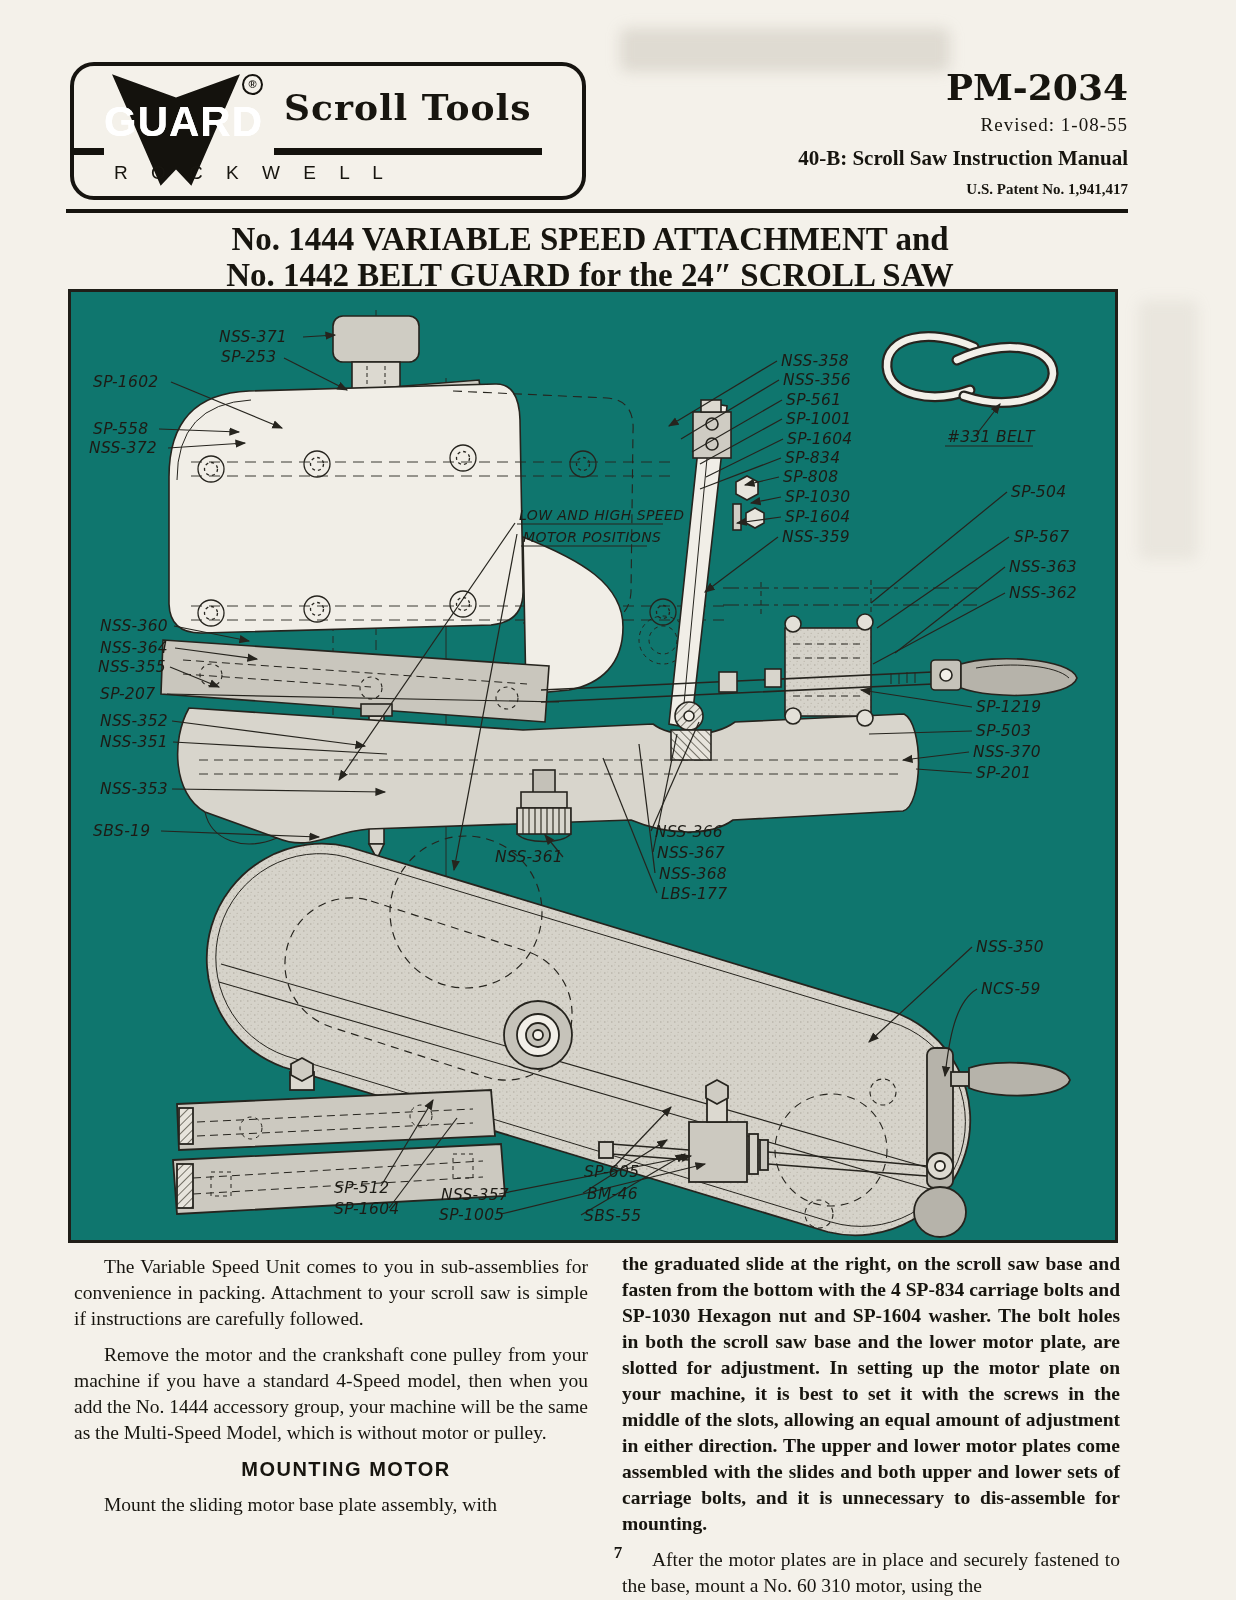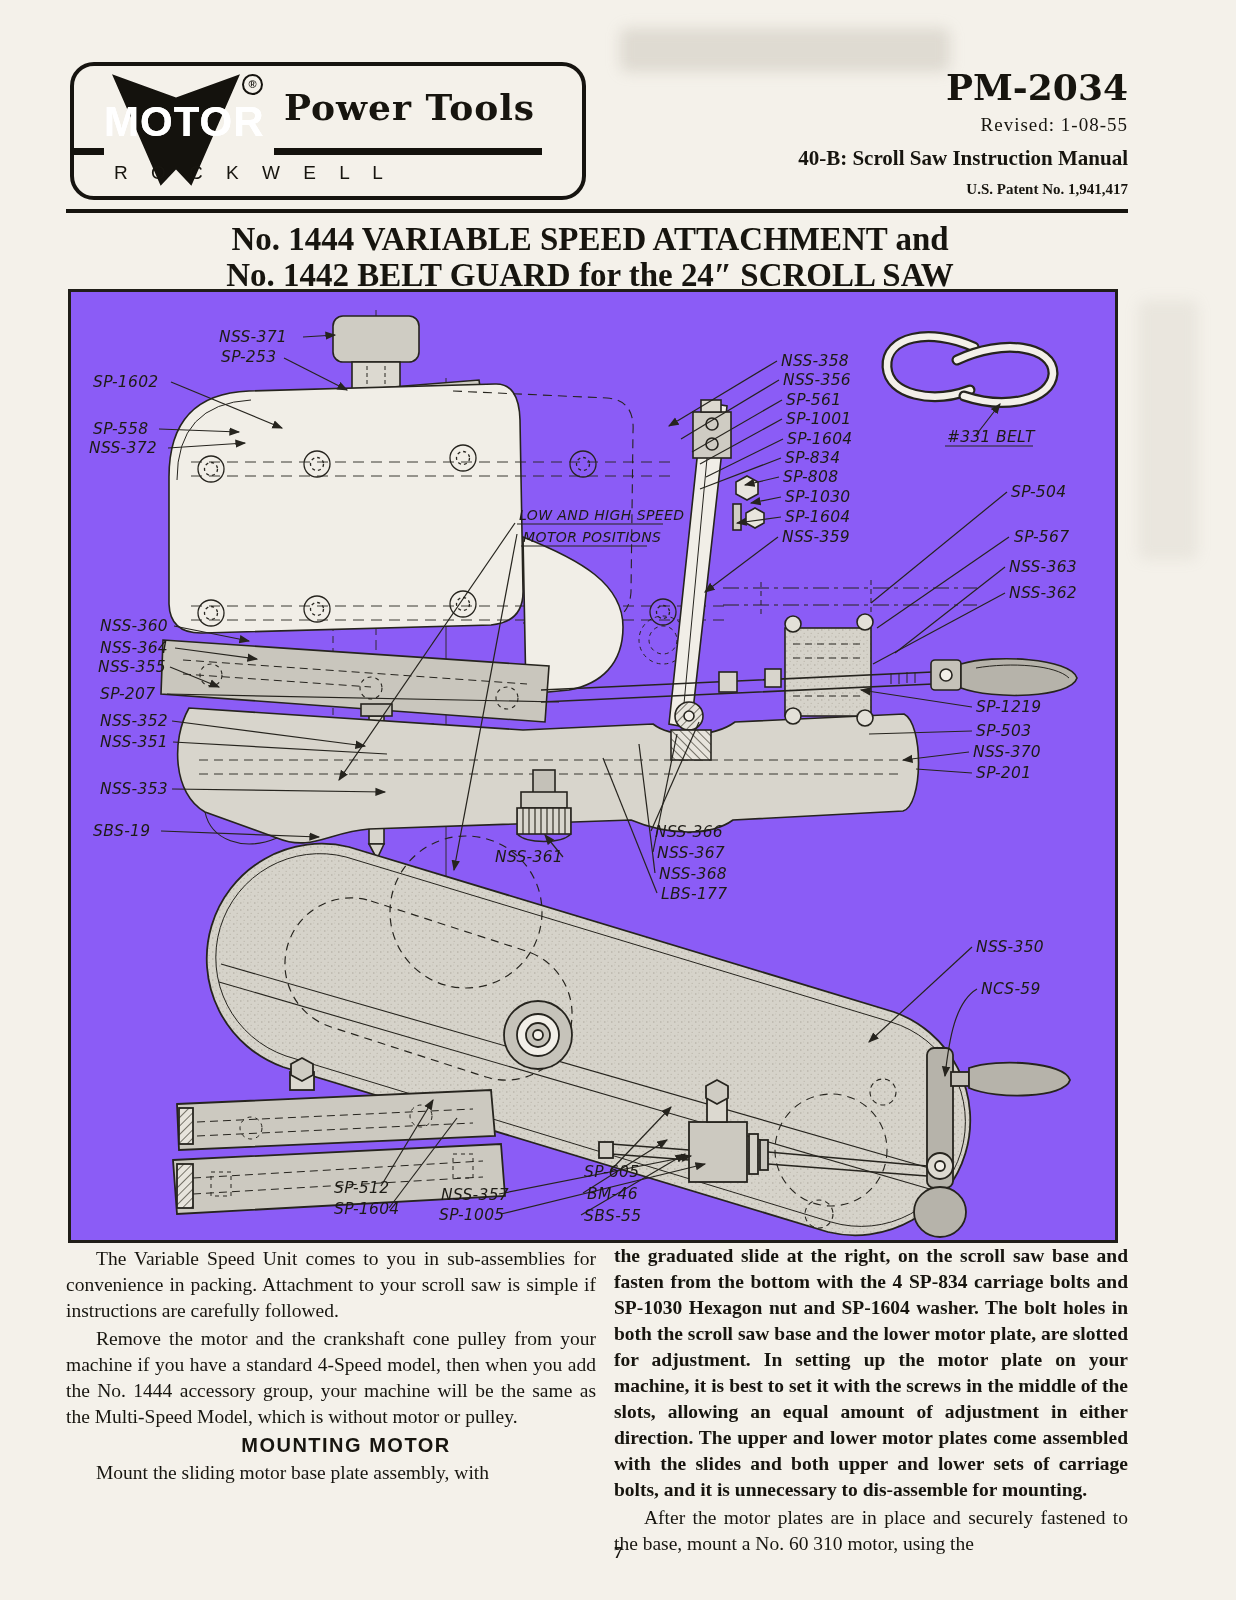--- a/index.html
+++ b/index.html
@@ -27,52 +27,52 @@
   .revised{font-size:19px;margin-top:6px;letter-spacing:1px;}
   .manual-line{font-size:21px;margin-top:10px;font-weight:bold;}
   .patent{font-size:15px;font-weight:bold;margin-top:10px;}
   .hrule{position:absolute;left:66px;top:209px;width:1062px;height:4px;background:#16140f;}
   
   .title{position:absolute;left:70px;top:221px;width:1040px;text-align:center;
          font-family:"Liberation Serif",serif;font-weight:bold;font-size:34px;line-height:36px;
          transform:scaleX(.97);transform-origin:center;}
   
   .figure{position:absolute;left:68px;top:289px;width:1044px;height:948px;
-          border:3px solid #201e18;background:#8b5cf6;}
+          border:3px solid #201e18;background:#0f766e;}
   .figure svg{display:block;}
   text.pl{font-family:"DejaVu Sans",sans-serif;font-style:italic;font-size:15.5px;
           fill:#1d1b15;letter-spacing:.3px;}
   text.note{font-family:"DejaVu Sans",sans-serif;font-style:italic;font-size:14px;
             fill:#1d1b15;letter-spacing:.4px;}
   
   .col{position:absolute;text-align:justify;font-size:19.5px;line-height:26px;}
   .col-left{left:64px;top:1244px;width:534px;}
   .col-right{left:612px;top:1241px;width:518px;}
-  .col p{margin:2px;text-indent:30px;}
+  .col p{margin:10px;text-indent:30px;}
   .col p.noindent{text-indent:0;font-weight:bold;}
   .mount-head{font-family:"Liberation Sans",sans-serif;font-weight:bold;font-size:20px;
               letter-spacing:1.5px;text-align:center;text-indent:0;margin:13px 0 9px 0;}
   .pagenum{position:absolute;left:0;top:1543px;width:1236px;text-align:center;
            font-weight:bold;font-size:17px;}
   
   .smudge{position:absolute;background:rgba(168,160,146,.28);filter:blur(7px);border-radius:8px;}
 </style>
 </head>
 <body>
 
 <div class="page">
 
   <div class="smudge" style="left:620px;top:28px;width:330px;height:44px;"></div>
   <div class="smudge" style="left:1138px;top:300px;width:60px;height:260px;opacity:.5;"></div>
 
   <div class="logo-box">
     <div class="tri"></div>
-    <div class="tri-word">MOTOR</div>
+    <div class="tri-word">GUARD</div>
     <div class="regmark">®</div>
-    <div class="power-tools">Power Tools</div>
+    <div class="power-tools">Scroll Tools</div>
     <div class="logo-rule"></div>
     <div class="logo-rule-l"></div>
     <div class="rockwell">R O C K W E L L</div>
   </div>
   <div class="hdr-right">
     <div class="doc-num">PM-2034</div>
     <div class="revised">Revised: 1-08-55</div>
     <div class="manual-line">40-B: Scroll Saw Instruction Manual</div>
     <div class="patent">U.S. Patent No. 1,941,417</div>
   </div>

